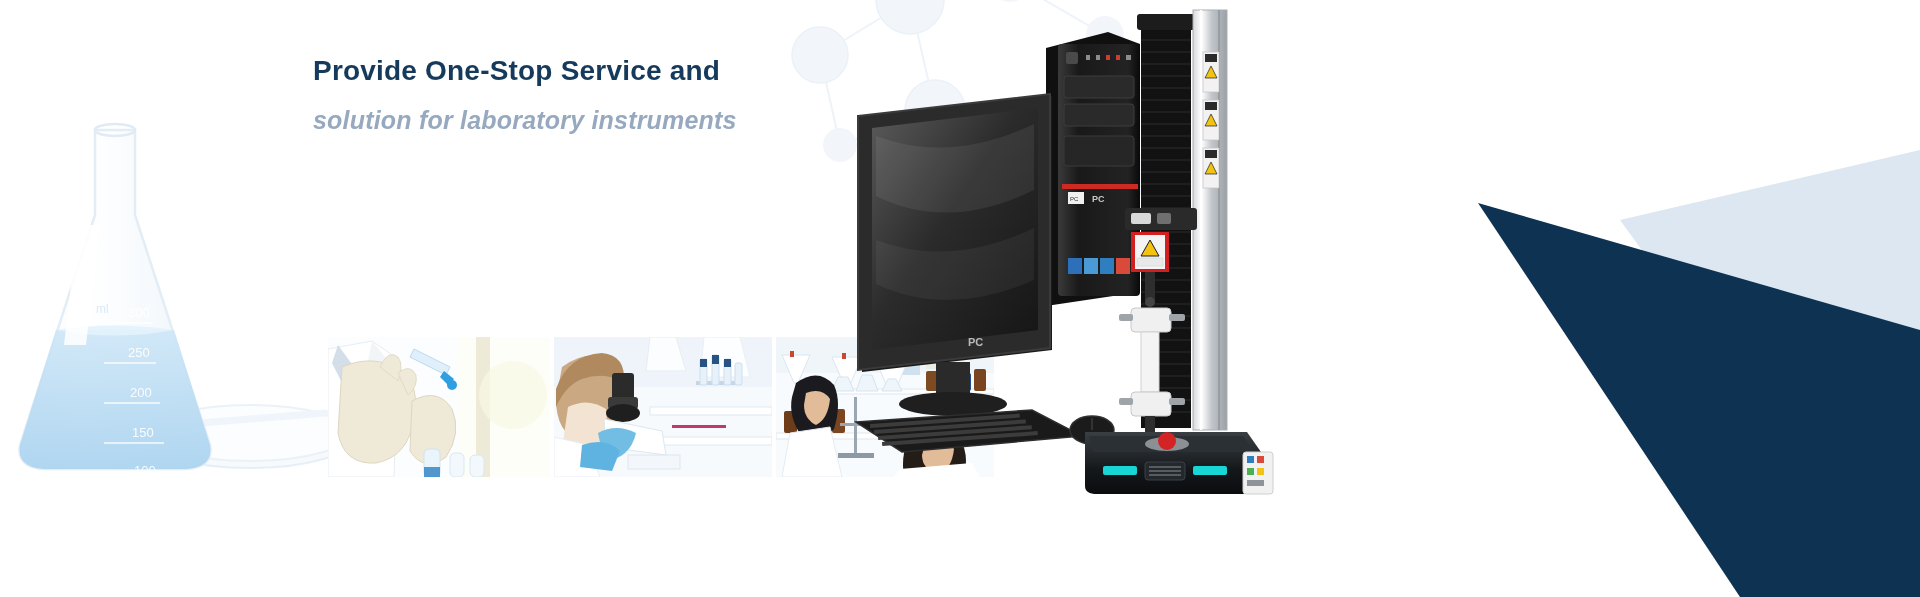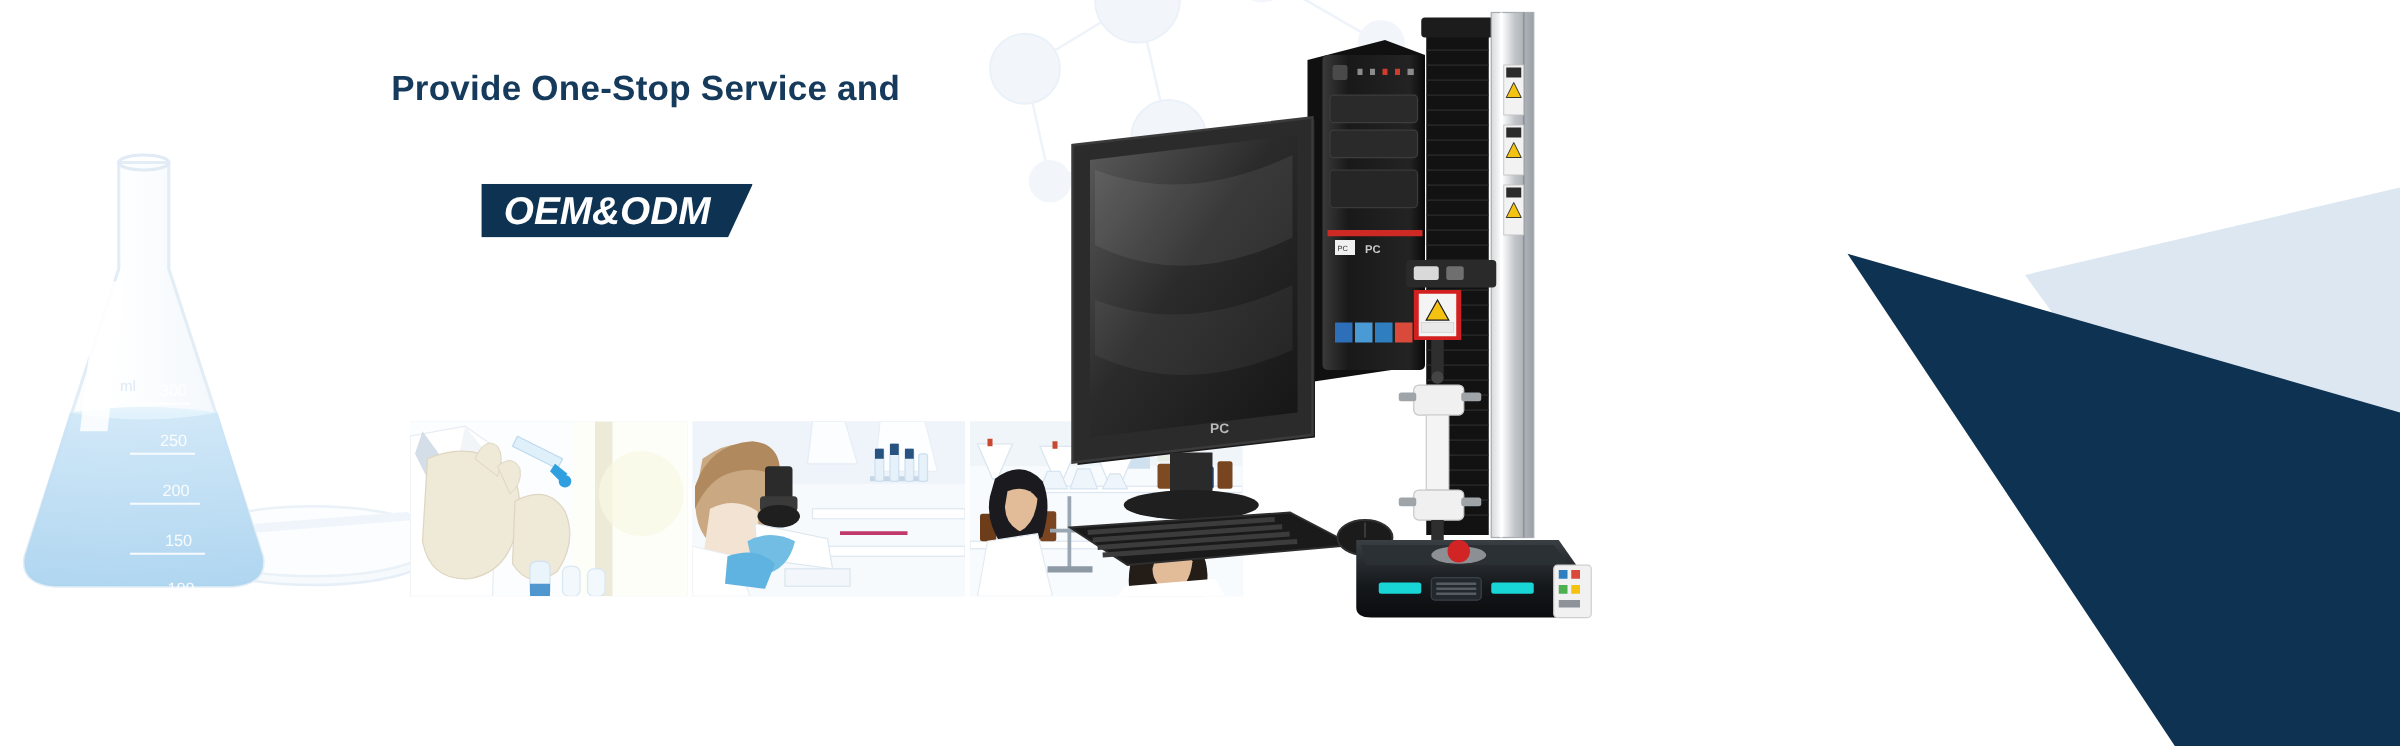--- a/index.html
+++ b/index.html
@@ -132,23 +132,21 @@
         <text x="132" y="342">150</text>
           <line x1="104" y1="348" x2="164" y2="348" stroke="#fff" stroke-width="1.6"></line>
         <text x="134" y="380">100</text>
         <text x="96" y="218" font-size="12" fill="#d7e9f7">ml</text>
       </g>
     </g>
   </svg>
 
   <div class="copy">
     <div class="line1">Provide One-Stop Service and</div>
-    <div class="badge-wrap">
-      <span class="badge">OEM&amp;ODM</span>
-    </div>
+    <div class="line2">solution for laboratory instruments</div>
   </div>
 
   <div class="strip">
 
     <div class="shot a">
       <svg viewBox="0 0 222 140" preserveAspectRatio="none">
         <rect width="222" height="140" fill="#fbfdfe"></rect>
         <rect x="130" y="0" width="92" height="140" fill="#fdfef8"></rect>
         <rect x="148" y="0" width="14" height="140" fill="#e8e6cf" opacity=".8"></rect>
         <circle cx="185" cy="58" r="34" fill="#f6f8e4" opacity=".7"></circle>

